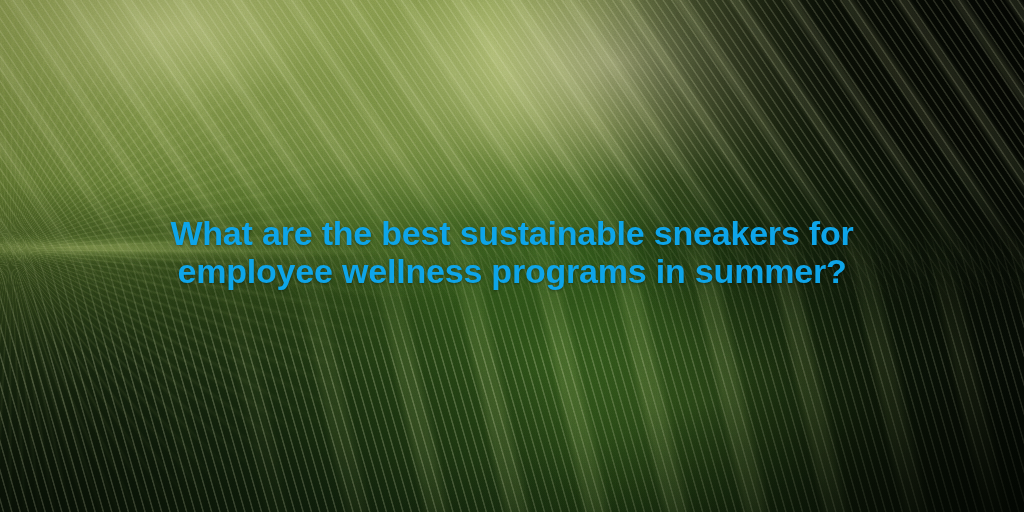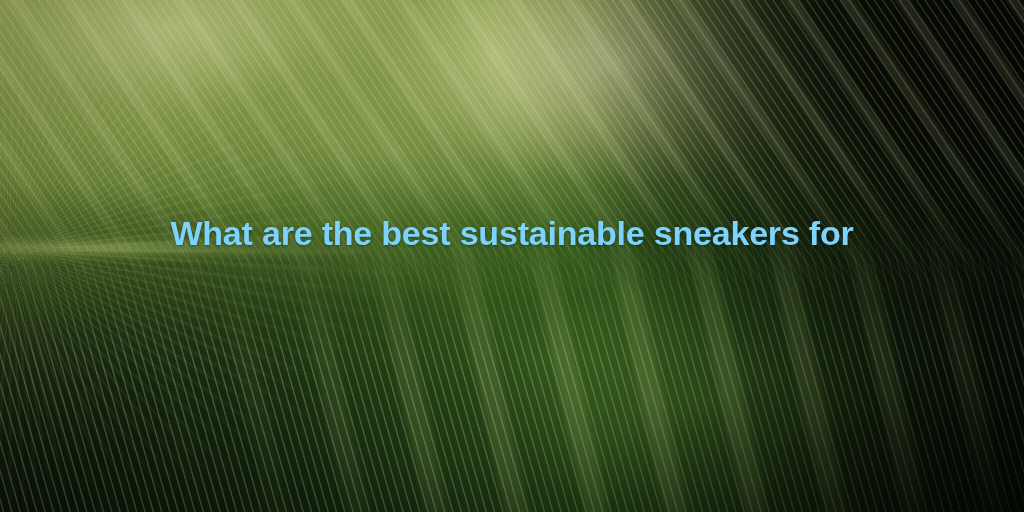--- a/index.html
+++ b/index.html
@@ -174,21 +174,21 @@
     position: absolute;
     left: 0;
     right: 0;
     top: 214px;
     text-align: center;
     z-index: 5;
   }
 
   .headline {
     margin: 0;
-    color: #7dd3fc;
+    color: #0ea5e9;
     font-size: 34px;
     font-weight: bold;
     line-height: 38px;
     letter-spacing: -0.2px;
     white-space: nowrap;
     text-shadow: 0 1px 3px rgba(0,0,0,0.35);
   }
 </style>
 </head>
 <body>
@@ -207,15 +207,16 @@
   <svg class="layer bg-grain" width="1024" height="512" xmlns="http://www.w3.org/2000/svg">
     <filter id="grainFilter">
       <feTurbulence type="fractalNoise" baseFrequency="0.85" numOctaves="3" stitchTiles="stitch"></feTurbulence>
       <feColorMatrix type="saturate" values="0"></feColorMatrix>
     </filter>
     <rect width="1024" height="512" filter="url(#grainFilter)"></rect>
   </svg>
 
   <div class="headline-wrap">
     <div class="headline">What are the best sustainable sneakers for</div>
+    <div class="headline">employee wellness programs in summer?</div>
   </div>
 
 </div>
 
 </body></html>

